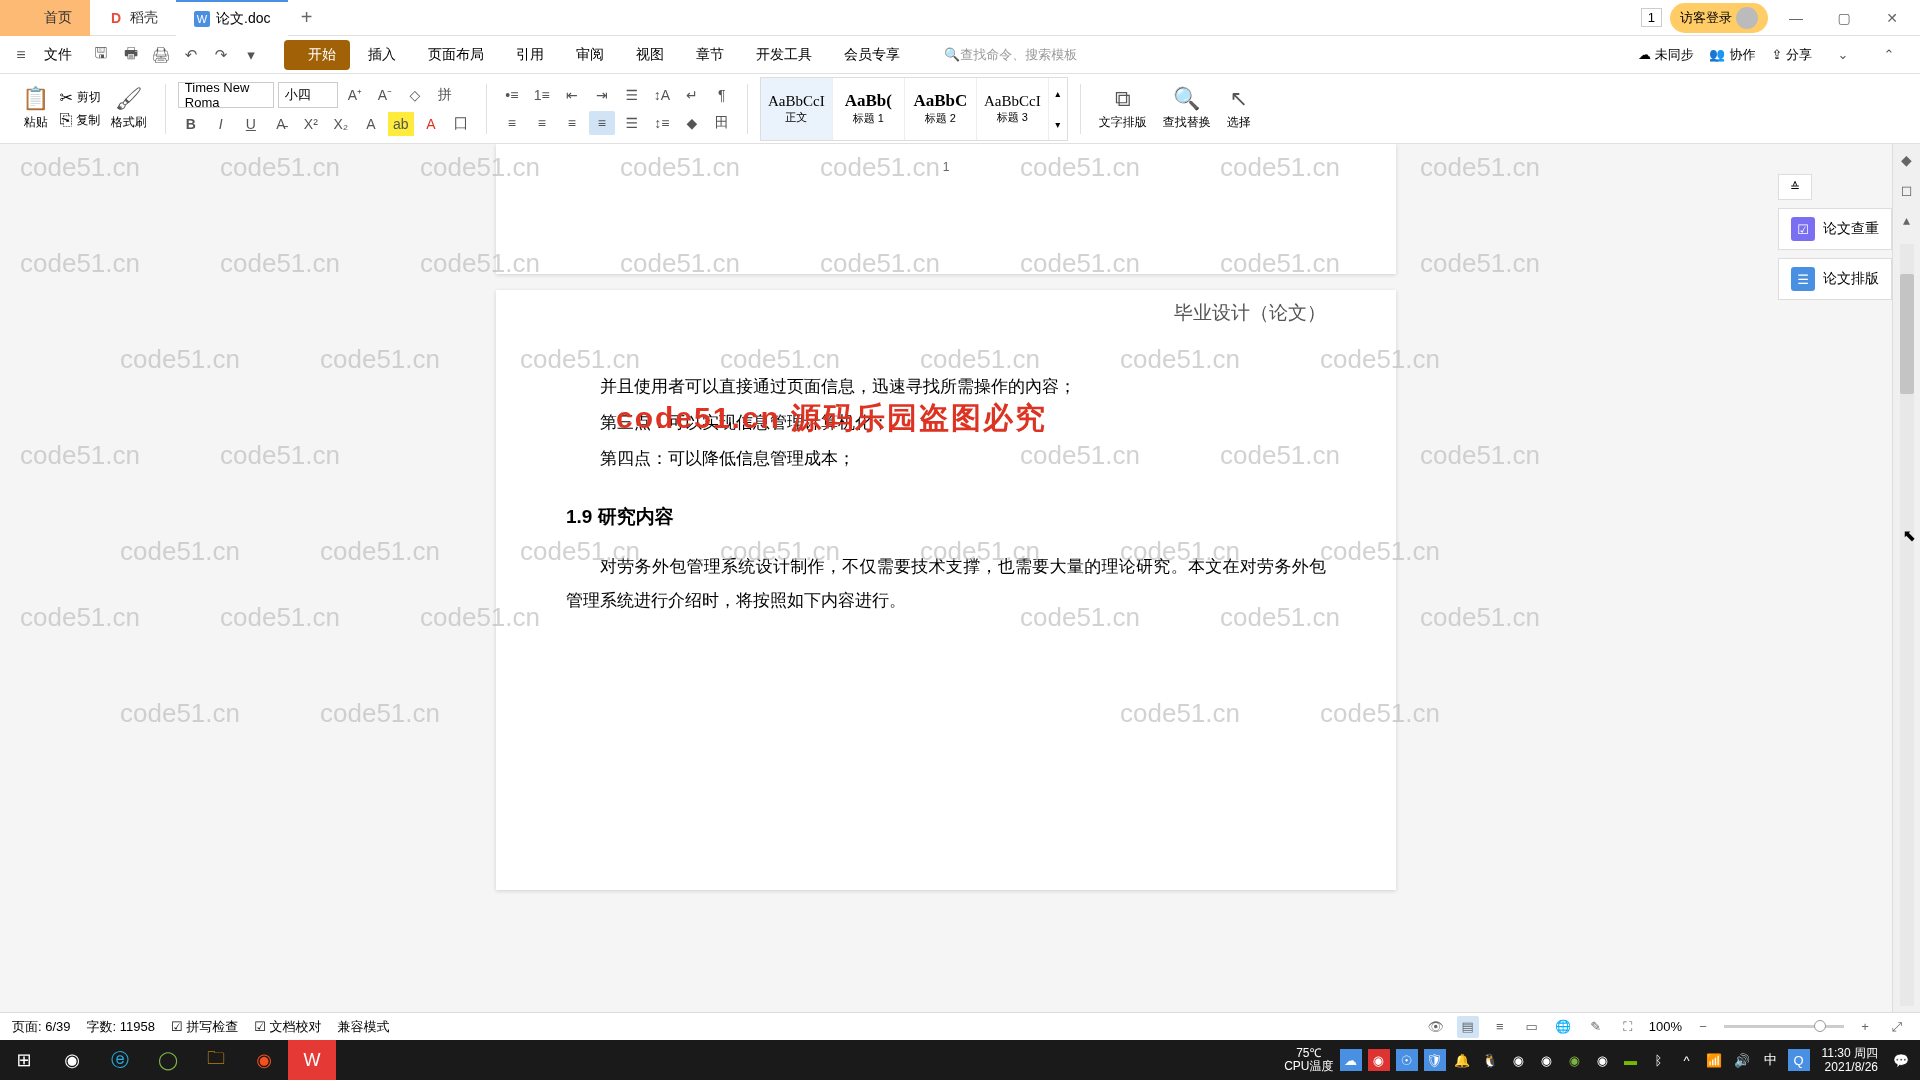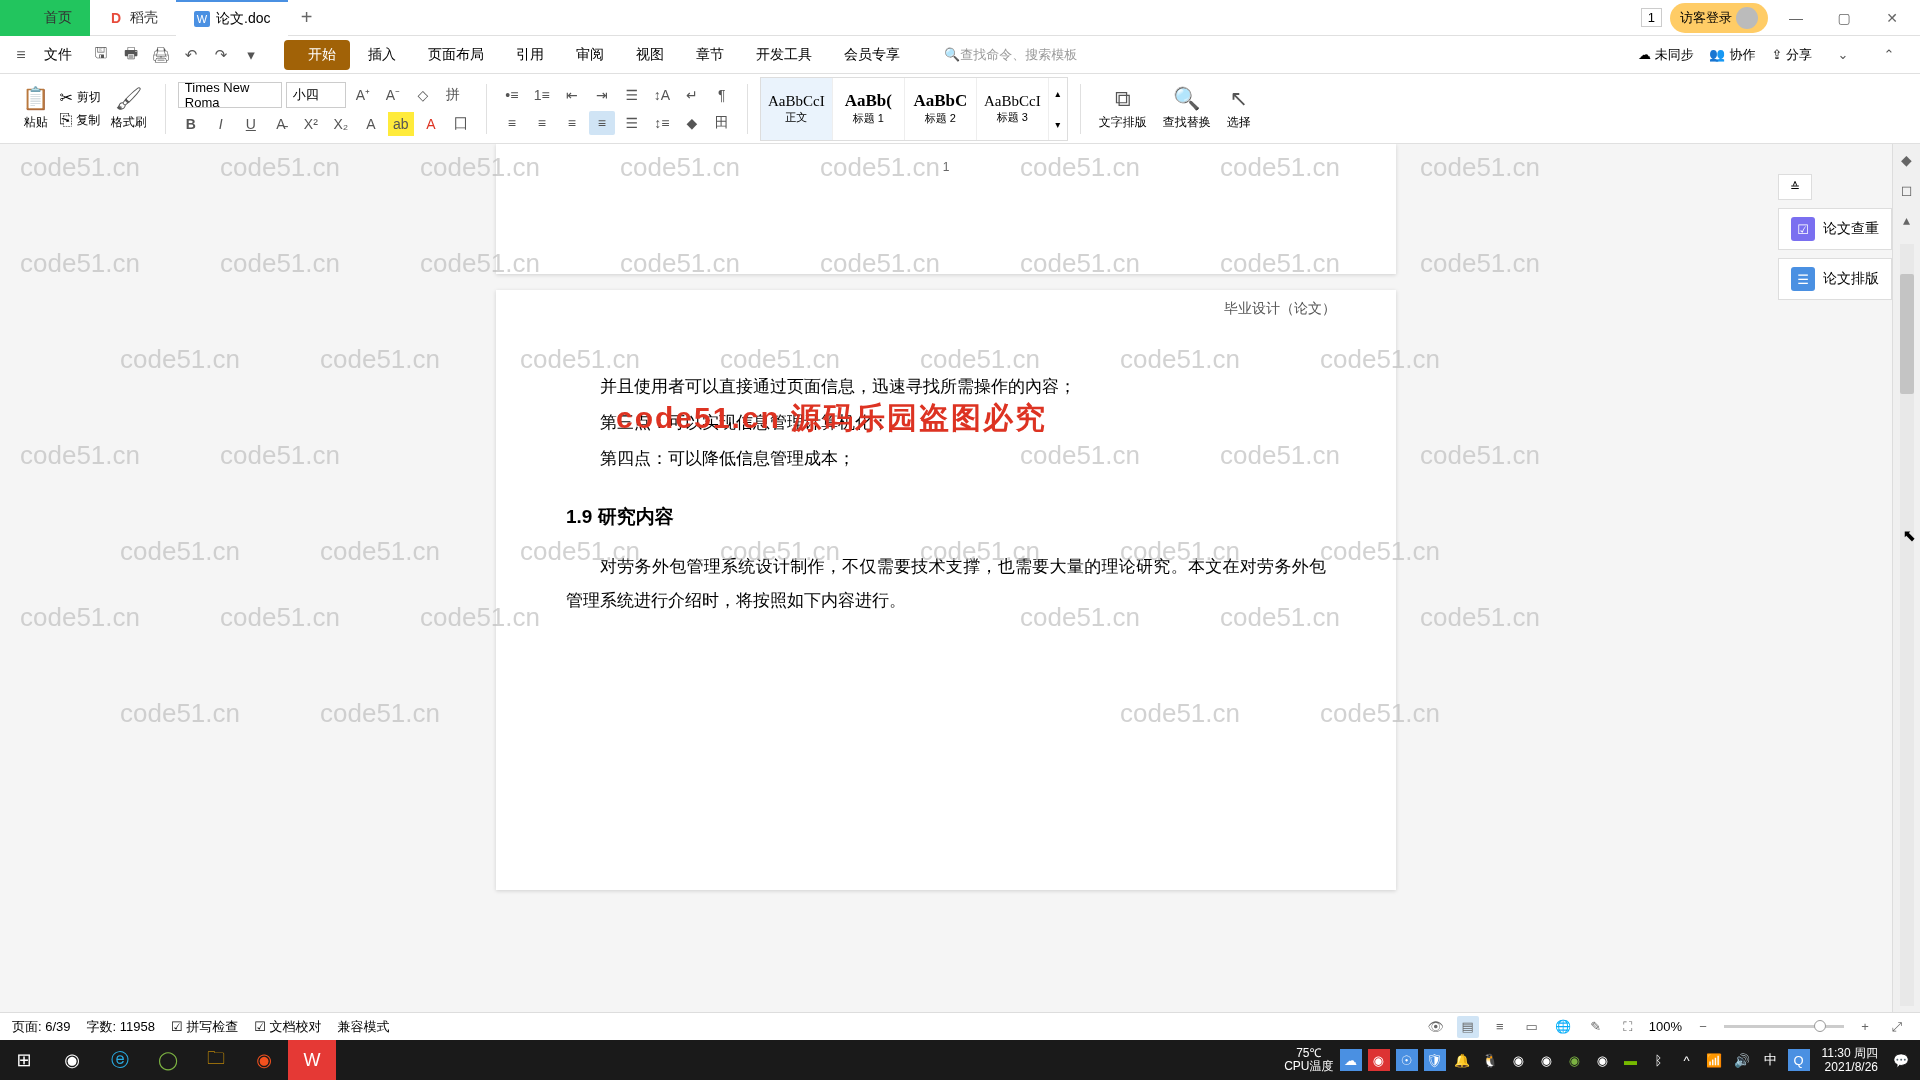--- a/index.html
+++ b/index.html
@@ -1,21 +1,21 @@
 <!DOCTYPE html>
 <html><head>
 <meta charset="utf-8">
 <style>
 * { margin: 0; padding: 0; box-sizing: border-box; font-family: "Microsoft YaHei", sans-serif; }
 body { background: #f0f0f0; width: 1920px; height: 1080px; overflow: hidden; position: relative; }
 
 
 .titlebar { height: 36px; background: #fff; display: flex; align-items: center; border-bottom: 1px solid #e0e0e0; }
 .tab { height: 36px; padding: 0 18px; display: flex; align-items: center; gap: 6px; font-size: 14px; cursor: pointer; }
-.tab.home { background: #22c55e; color: #333; padding-left: 44px; }
+.tab.home { background: #fdba74; color: #333; padding-left: 44px; }
 .tab.docer { color: #333; }
 .tab.active { background: #fff; border-top: 2px solid #4a90e2; }
 .tab-icon { width: 16px; height: 16px; display: inline-flex; align-items: center; justify-content: center; }
 .tab-icon.docer { color: #e74c3c; font-weight: bold; }
 .tab-icon.word { background: #4a90e2; color: #fff; font-size: 11px; border-radius: 2px; }
 .tab-add { width: 36px; height: 36px; display: flex; align-items: center; justify-content: center; font-size: 20px; color: #666; cursor: pointer; }
 .titlebar-right { margin-left: auto; display: flex; align-items: center; gap: 8px; padding-right: 8px; }
 .badge-box { border: 1px solid #ccc; padding: 1px 6px; font-size: 13px; }
 .login-btn { background: #ffcc66; border-radius: 16px; padding: 4px 10px; display: flex; align-items: center; gap: 4px; font-size: 13px; }
 .avatar { width: 22px; height: 22px; border-radius: 50%; background: #bbb; }
@@ -37,35 +37,35 @@
 .ribbon { height: 70px; background: #fff; display: flex; align-items: center; padding: 0 10px; border-bottom: 1px solid #e0e0e0; gap: 6px; }
 .ribbon-group { display: flex; align-items: center; gap: 4px; padding: 0 6px; height: 60px; }
 .ribbon-sep { width: 1px; height: 50px; background: #e0e0e0; }
 .rb-vert { display: flex; flex-direction: column; align-items: center; justify-content: center; gap: 2px; font-size: 12px; cursor: pointer; padding: 0 6px; }
 .rb-icon { font-size: 22px; color: #555; }
 .rb-row { display: flex; gap: 4px; align-items: center; }
 .rb-col { display: flex; flex-direction: column; gap: 4px; }
 .rb-small { width: 26px; height: 24px; display: flex; align-items: center; justify-content: center; color: #555; font-size: 14px; cursor: pointer; }
 .rb-small.sel { background: #d0e4f5; border-radius: 2px; }
 .font-box { border: 1px solid #ccc; height: 26px; padding: 0 6px; font-size: 13px; display: flex; align-items: center; background: #fff; }
-.font-name { width: 104px; }
+.font-name { width: 96px; }
 .font-size { width: 60px; }
 .style-gallery { display: flex; border: 1px solid #ddd; height: 64px; }
 .style-item { width: 72px; display: flex; flex-direction: column; align-items: center; justify-content: center; font-size: 11px; cursor: pointer; border-right: 1px solid #eee; }
 .style-item.sel { background: #eaf3fc; }
 .style-preview { font-family: serif; font-size: 15px; }
 .style-preview.bold { font-weight: bold; font-size: 17px; }
 .gallery-handle { width: 18px; display: flex; flex-direction: column; justify-content: space-around; align-items: center; font-size: 10px; cursor: pointer; }
 
 
 .doc-area { position: absolute; top: 144px; left: 0; right: 28px; bottom: 40px; background: #f5f5f5; overflow: hidden; }
 .page { background: #fff; width: 900px; margin: 0 auto; box-shadow: 0 1px 4px rgba(0,0,0,.15); position: relative; }
 .page1 { height: 130px; margin-bottom: 16px; }
 .page2 { min-height: 600px; padding: 80px 70px 40px; }
-.page-header { position: absolute; top: 10px; right: 60px; font-size: 14px; color: #555; }
+.page-header { position: absolute; top: 10px; right: 70px; font-size: 19px; color: #555; }
 .page-num { position: absolute; top: 16px; left: 50%; transform: translateX(-50%); font-size: 12px; color: #666; }
 .doc-text { font-size: 17px; line-height: 2.0; font-family: SimSun, serif; text-align: justify; }
 .doc-para { text-indent: 2em; margin-bottom: 2px; }
 .doc-head { font-size: 19px; font-weight: bold; margin: 22px 0 14px; }
 .red-overlay { color: #d32; font-size: 30px; font-weight: bold; position: absolute; top: 108px; left: 120px; letter-spacing: 2px; }
 
 
 .wm { position: absolute; color: #bfbfbf; font-size: 26px; pointer-events: none; z-index: 5; opacity: .7; }
 
 

